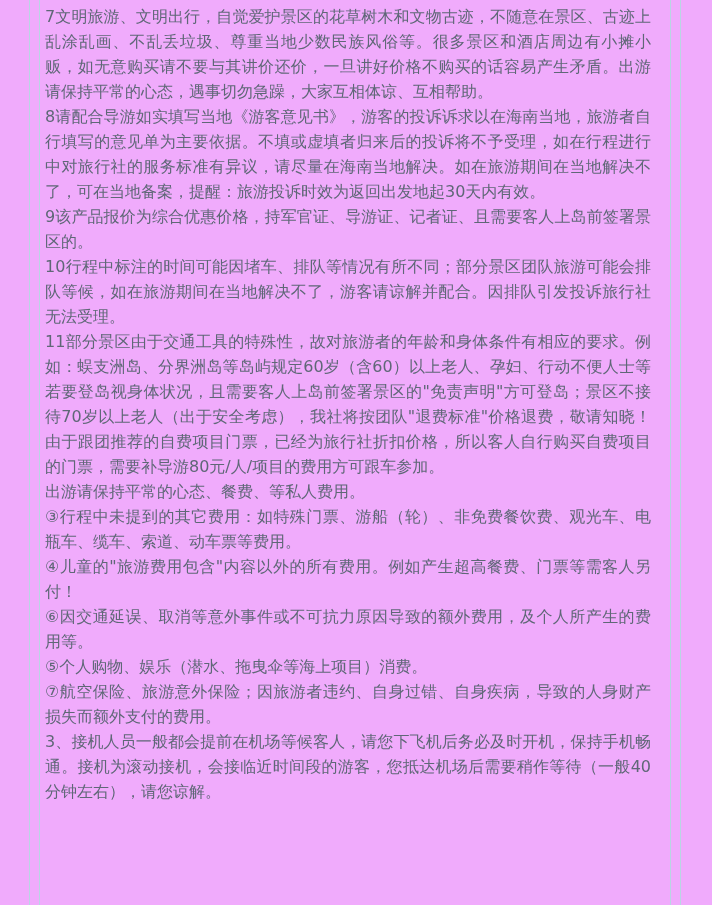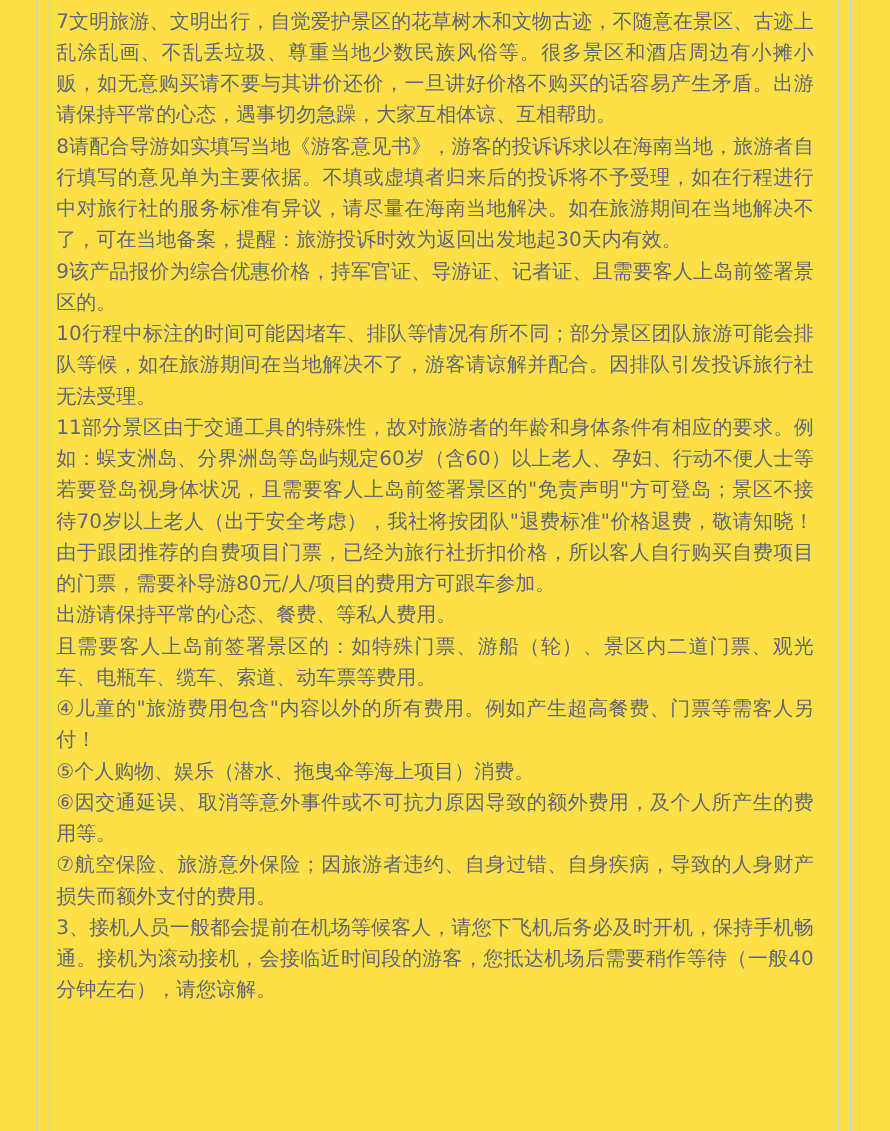--- a/index.html
+++ b/index.html
@@ -10,21 +10,21 @@
   body {
     width: 712px;
     height: 905px;
     overflow: hidden;
     position: relative;
     font-family: "DejaVu Sans", "Liberation Sans", sans-serif;
   }
   .page {
     position: absolute;
     inset: 0;
-    background: #fde047;
+    background: #f0abfc;
   }
   .vline {
     position: absolute;
     top: 0;
     bottom: 0;
     width: 1px;
     background: #b9d5e3;
   }
   .outer-left  { left: 29px; }
   .inner-left  { left: 39px; }
@@ -54,20 +54,20 @@
   <div class="vline inner-left"></div>
   <div class="vline inner-right"></div>
   <div class="vline outer-right"></div>
   <div class="content">
       <p>7文明旅游、文明出行，自觉爱护景区的花草树木和文物古迹，不随意在景区、古迹上乱涂乱画、不乱丢垃圾、尊重当地少数民族风俗等。很多景区和酒店周边有小摊小贩，如无意购买请不要与其讲价还价，一旦讲好价格不购买的话容易产生矛盾。出游请保持平常的心态，遇事切勿急躁，大家互相体谅、互相帮助。</p>
       <p>8请配合导游如实填写当地《游客意见书》，游客的投诉诉求以在海南当地，旅游者自行填写的意见单为主要依据。不填或虚填者归来后的投诉将不予受理，如在行程进行中对旅行社的服务标准有异议，请尽量在海南当地解决。如在旅游期间在当地解决不了，可在当地备案，提醒：旅游投诉时效为返回出发地起30天内有效。</p>
       <p>9该产品报价为综合优惠价格，持军官证、导游证、记者证、且需要客人上岛前签署景区的。</p>
       <p>10行程中标注的时间可能因堵车、排队等情况有所不同；部分景区团队旅游可能会排队等候，如在旅游期间在当地解决不了，游客请谅解并配合。因排队引发投诉旅行社无法受理。</p>
       <p>11部分景区由于交通工具的特殊性，故对旅游者的年龄和身体条件有相应的要求。例如：蜈支洲岛、分界洲岛等岛屿规定60岁（含60）以上老人、孕妇、行动不便人士等若要登岛视身体状况，且需要客人上岛前签署景区的"免责声明"方可登岛；景区不接待70岁以上老人（出于安全考虑），我社将按团队"退费标准"价格退费，敬请知晓！由于跟团推荐的自费项目门票，已经为旅行社折扣价格，所以客人自行购买自费项目的门票，需要补导游80元/人/项目的费用方可跟车参加。</p>
       <p>出游请保持平常的心态、餐费、等私人费用。</p>
-      <p>且需要客人上岛前签署景区的：如特殊门票、游船（轮）、景区内二道门票、观光车、电瓶车、缆车、索道、动车票等费用。</p>
+      <p>③行程中未提到的其它费用：如特殊门票、游船（轮）、非免费餐饮费、观光车、电瓶车、缆车、索道、动车票等费用。</p>
       <p>④儿童的"旅游费用包含"内容以外的所有费用。例如产生超高餐费、门票等需客人另付！</p>
+      <p>⑥因交通延误、取消等意外事件或不可抗力原因导致的额外费用，及个人所产生的费用等。</p>
       <p>⑤个人购物、娱乐（潜水、拖曳伞等海上项目）消费。</p>
-      <p>⑥因交通延误、取消等意外事件或不可抗力原因导致的额外费用，及个人所产生的费用等。</p>
       <p>⑦航空保险、旅游意外保险；因旅游者违约、自身过错、自身疾病，导致的人身财产损失而额外支付的费用。</p>
       <p>3、接机人员一般都会提前在机场等候客人，请您下飞机后务必及时开机，保持手机畅通。接机为滚动接机，会接临近时间段的游客，您抵达机场后需要稍作等待（一般40分钟左右），请您谅解。</p>
     </div>
 </div>
 
 </body></html>

